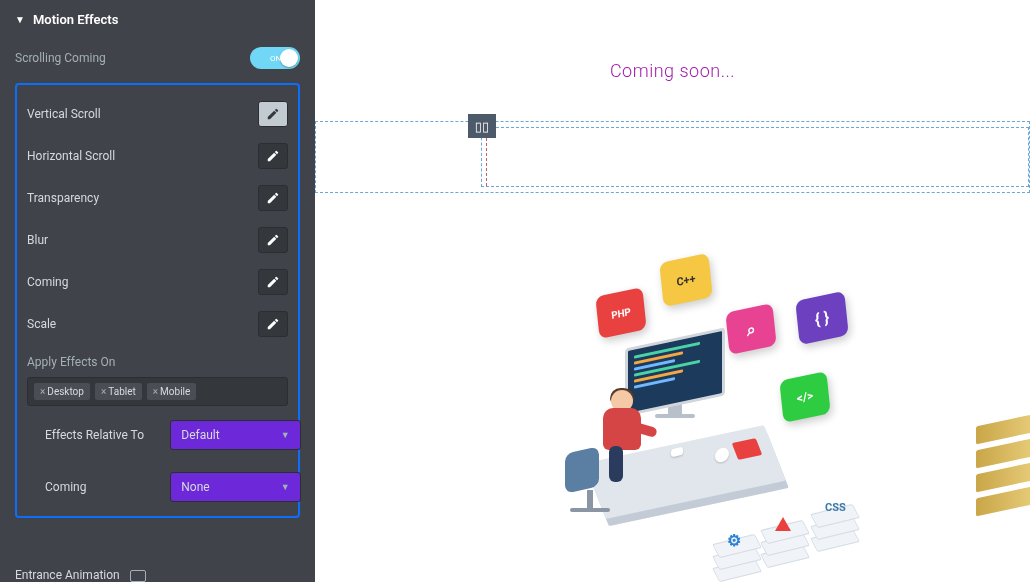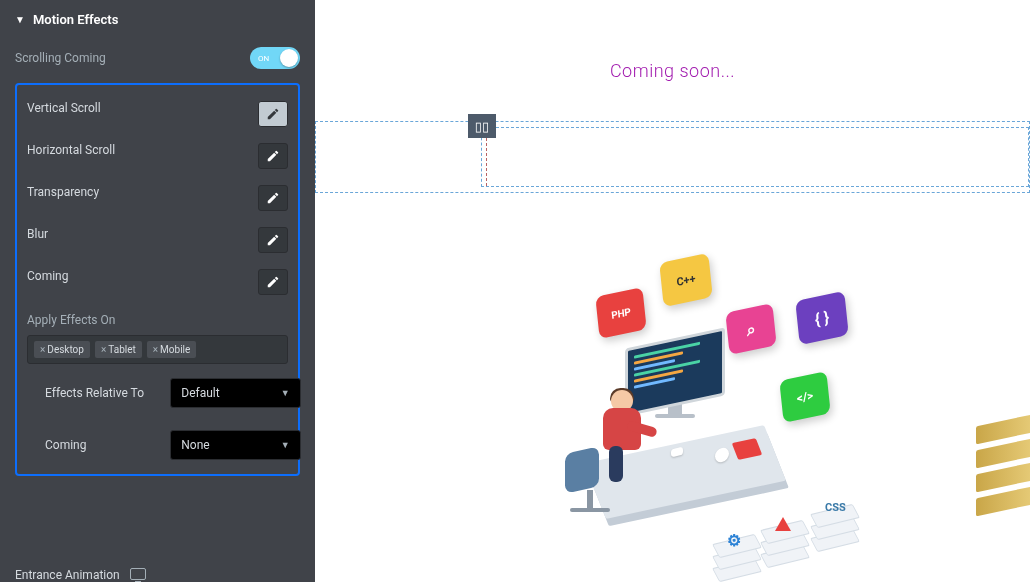--- a/index.html
+++ b/index.html
@@ -61,42 +61,42 @@
   border-radius: 11px;
   position: relative;
   display: flex;
   align-items: center;
 }
 .switch .on-label {
   color: #fff;
   font-size: 8px;
   font-weight: 400;
   position: absolute;
-  left: 8px;
+  left: 20px;
 }
 .switch .knob {
   width: 18px;
   height: 18px;
   background: #fff;
   border-radius: 50%;
   position: absolute;
   right: 2px;
   box-shadow: 0 1px 2px rgba(0,0,0,0.3);
 }
 
 .effect-group {
   border: 2px solid #0c6efd;
   border-radius: 4px;
   padding: 8px 10px;
 }
 
 .effect-row {
   display: flex;
   justify-content: space-between;
-  align-items: flex-start;
+  align-items: center;
   padding: 8px 0;
 }
 .effect-row .label {
   color: #d5dadf;
   font-size: 12px;
 }
 .edit-btn {
   width: 30px;
   height: 26px;
   background: #34383c;
@@ -146,37 +146,37 @@
   padding: 14px 0 4px 0;
 }
 .select-row .label {
   color: #d5dadf;
   font-size: 12px;
   flex: 0 0 48%;
   margin-left: 18px;
 }
 .select {
   flex: 0 0 50%;
-  background: #000000;
+  background: #6d28d9;
   border: 1px solid #2b2d31;
   border-radius: 3px;
   padding: 7px 10px;
   display: flex;
   justify-content: space-between;
   align-items: center;
   color: #d5dadf;
   font-size: 12px;
   cursor: pointer;
 }
 .select .caret { font-size: 9px; color: #a4afb7; }
 
 .footer-row {
   padding: 14px 30px 0 15px;
   display: flex;
-  align-items: flex-start;
+  align-items: flex-end;
   gap: 10px;
   color: #d5dadf;
   font-size: 12px;
 }
 .device-icon {
   width: 16px; height: 12px;
   border: 1.5px solid #a4afb7;
   border-radius: 2px;
   position: relative;
 }
@@ -557,20 +557,28 @@
 
       <div class="effect-row">
         <span class="label">Coming</span>
         <div class="edit-btn">
           <svg viewBox="0 0 24 24">
               <path d="M3 17.25V21h3.75l11-11-3.75-3.75-11 11zM20.7 7.05a1 1 0 0 0 0-1.4l-2.35-2.35a1 1 0 0 0-1.4 0L15.1 5.15l3.75 3.75 1.85-1.85z"></path>
             </svg>
         </div>
       </div>
 
+      <div class="effect-row">
+        <span class="label">Scale</span>
+        <div class="edit-btn">
+          <svg viewBox="0 0 24 24">
+              <path d="M3 17.25V21h3.75l11-11-3.75-3.75-11 11zM20.7 7.05a1 1 0 0 0 0-1.4l-2.35-2.35a1 1 0 0 0-1.4 0L15.1 5.15l3.75 3.75 1.85-1.85z"></path>
+            </svg>
+        </div>
+      </div>
 
       <span class="section-label">Apply Effects On</span>
       <div class="chips">
         <span class="chip">
             <span class="x">×</span>
             <span>Desktop</span>
           </span>
         <span class="chip">
             <span class="x">×</span>
             <span>Tablet</span>

